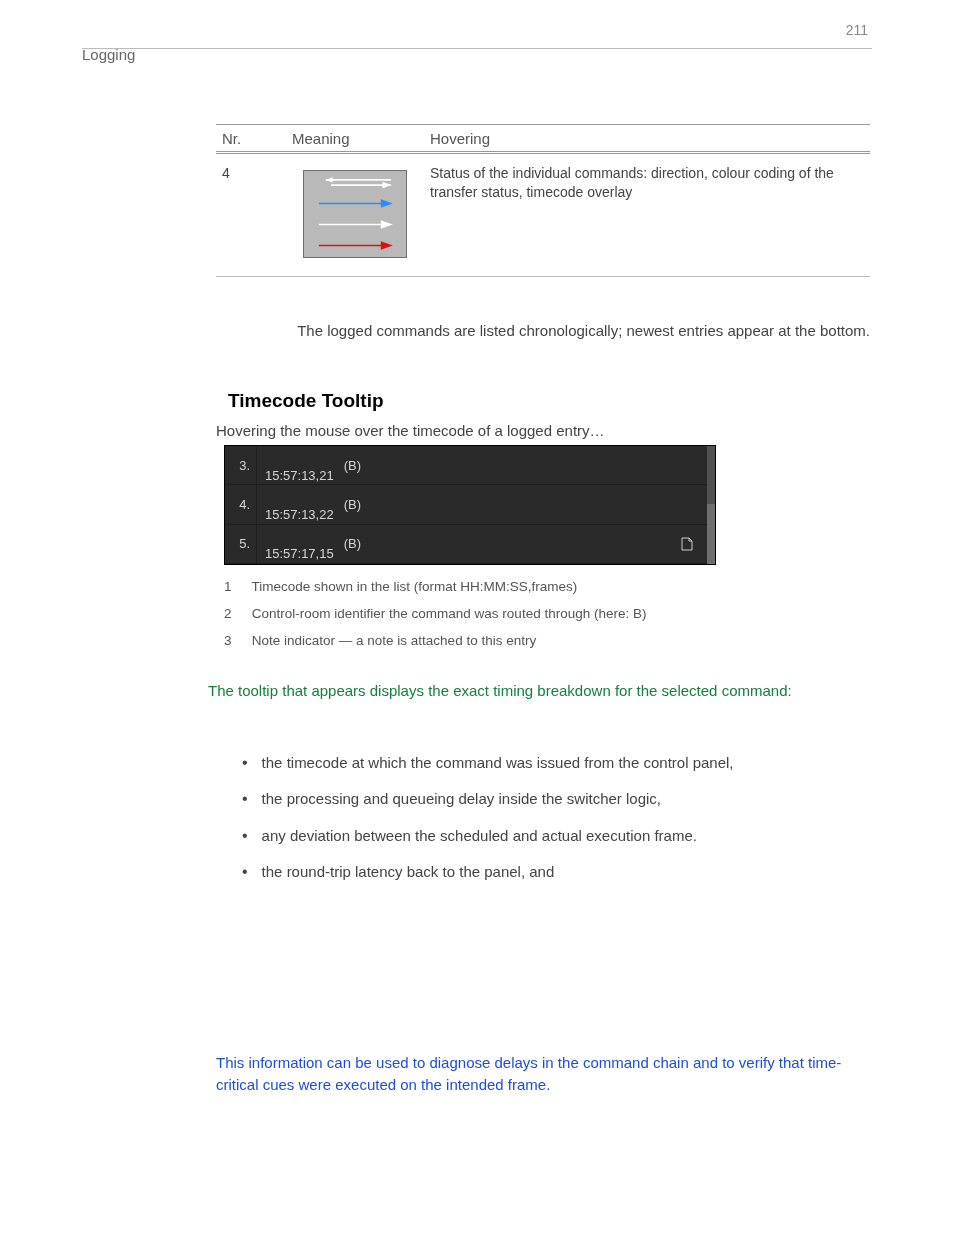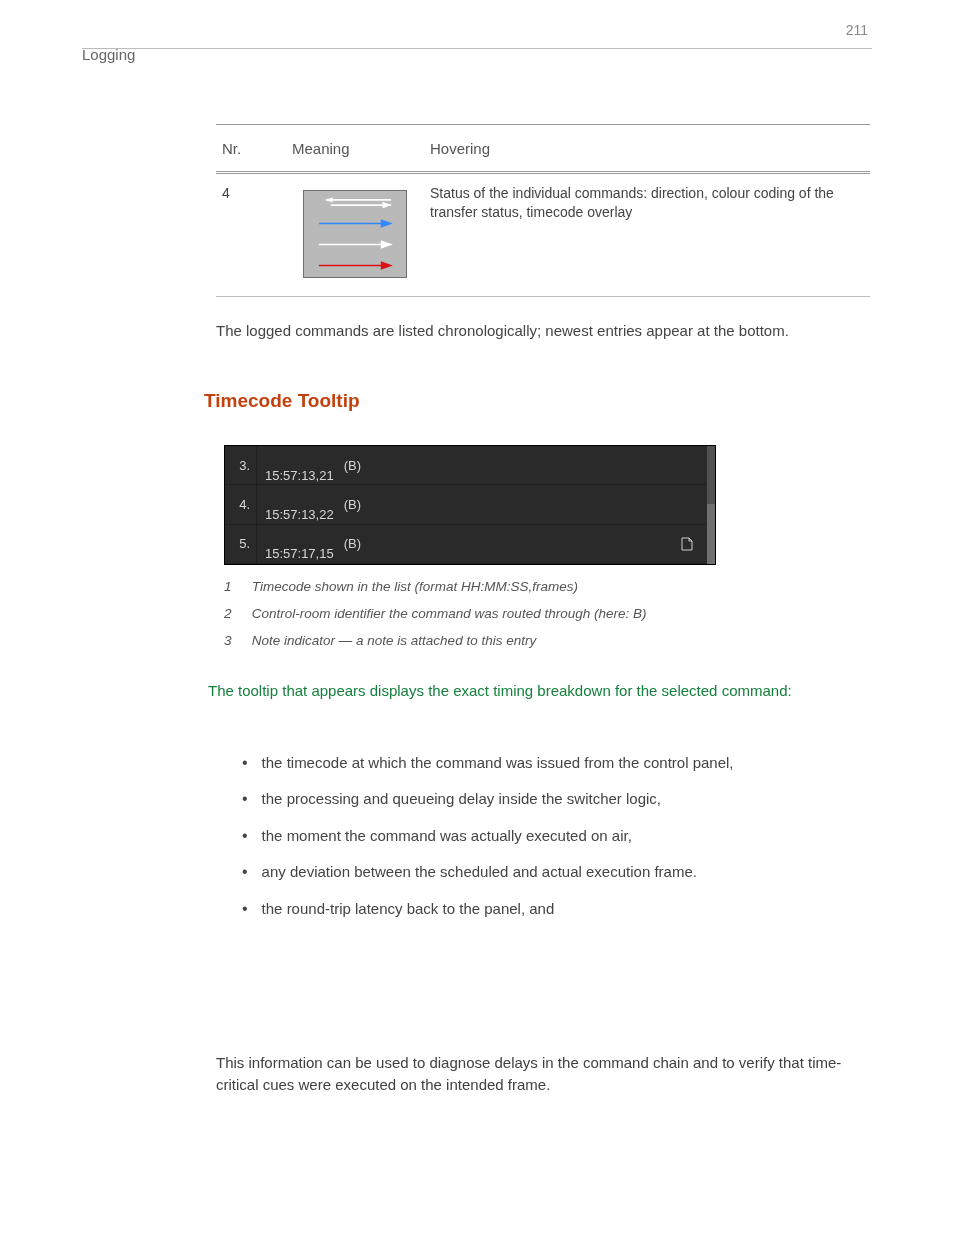--- a/index.html
+++ b/index.html
@@ -41,21 +41,21 @@
     border-collapse: collapse;
     font-size: 15px;
   }
   .tbl th {
     border-top: 1px solid #999;
     border-bottom: 1px solid #999;
     font-weight: 400;
     color: #555;
     text-align: left;
     height: 26px;
-    padding: 10px 6px;
+    padding: 0 6px;
   }
   .tbl th.double { border-bottom: 3px double #999; }
   .tbl td {
     border-bottom: 1px solid #bbb;
     vertical-align: top;
     padding: 10px 6px 14px 6px;
     font-size: 14px;
     color: #444;
     line-height: 1.35;
   }
@@ -79,28 +79,29 @@
 
   
   .bodytext {
     position: absolute;
     left: 216px;
     top: 320px;
     width: 654px;
     font-size: 15px;
     line-height: 1.45;
     color: #444;
+    text-align: right;
   }
   .h2 {
     position: absolute;
-    left: 204px;
+    left: 228px;
     top: 390px;
     font-size: 19px;
     font-weight: 700;
-    color: #c2410c;
+    color: #000000;
   }
   .para-below {
     position: absolute;
     left: 216px;
     top: 422px;
     width: 500px;
     font-size: 15px;
     color: #444;
   }
 
@@ -169,21 +170,20 @@
   }
 
   
   .callouts {
     position: absolute;
     left: 224px;
     top: 578px;
     width: 500px;
     font-size: 13.5px;
     color: #555;
-    font-style: italic;
   }
   .callouts > div { margin-bottom: 8px; line-height: 1.4; }
   .callouts .num {
     display: inline-block;
     width: 24px;
     font-weight: 400;
   }
 
   .para-mid {
     position: absolute;
@@ -215,21 +215,21 @@
     content: "•";
     font-size: 16px;
   }
 
   .para-bottom {
     position: absolute;
     left: 216px;
     top: 1052px;
     width: 654px;
     font-size: 15px;
-    color: #404040;
+    color: #1d4ed8;
     line-height: 1.45;
   }
 
   
   .pgnum {
     position: absolute;
     top: 22px;
     right: 86px;
     font-size: 14px;
     color: #888;
@@ -275,20 +275,21 @@
       </div>
     </td>
     <td>Status of the individual commands: direction, colour coding of the transfer status, timecode overlay</td>
   </tr>
 </tbody>
     </table>
 
 <div class="bodytext">The logged commands are listed chronologically; newest entries appear at the bottom.</div>
 
 <div class="h2">Timecode Tooltip</div>
+<div class="para-below">Hovering the mouse over the timecode of a logged entry…</div>
 
 <div class="dark-ui">
   <div class="row">
     <div class="cell1">3.</div>
     <div class="cell2">15:57:13,21</div>
     <div class="cell3">(B)</div>
   </div>
   <div class="row">
     <div class="cell1">4.</div>
     <div class="cell2">15:57:13,22</div>
@@ -330,24 +331,20 @@
   <div class="item">
         <span class="dot"></span>
         <span>the timecode at which the command was issued from the control panel,</span>
       </div>
   <div class="item">
         <span class="dot"></span>
         <span>the processing and queueing delay inside the switcher logic,</span>
       </div>
   <div class="item">
         <span class="dot"></span>
-        <span>the moment the command was actually executed on air,</span>
-      </div>
-  <div class="item">
-        <span class="dot"></span>
         <span>any deviation between the scheduled and actual execution frame.</span>
       </div>
   <div class="item">
         <span class="dot"></span>
         <span>the round-trip latency back to the panel, and</span>
       </div>
 </div>
 
 <div class="para-bottom">This information can be used to diagnose delays in the command chain and to verify that time-critical cues were executed on the intended frame.</div>
 

